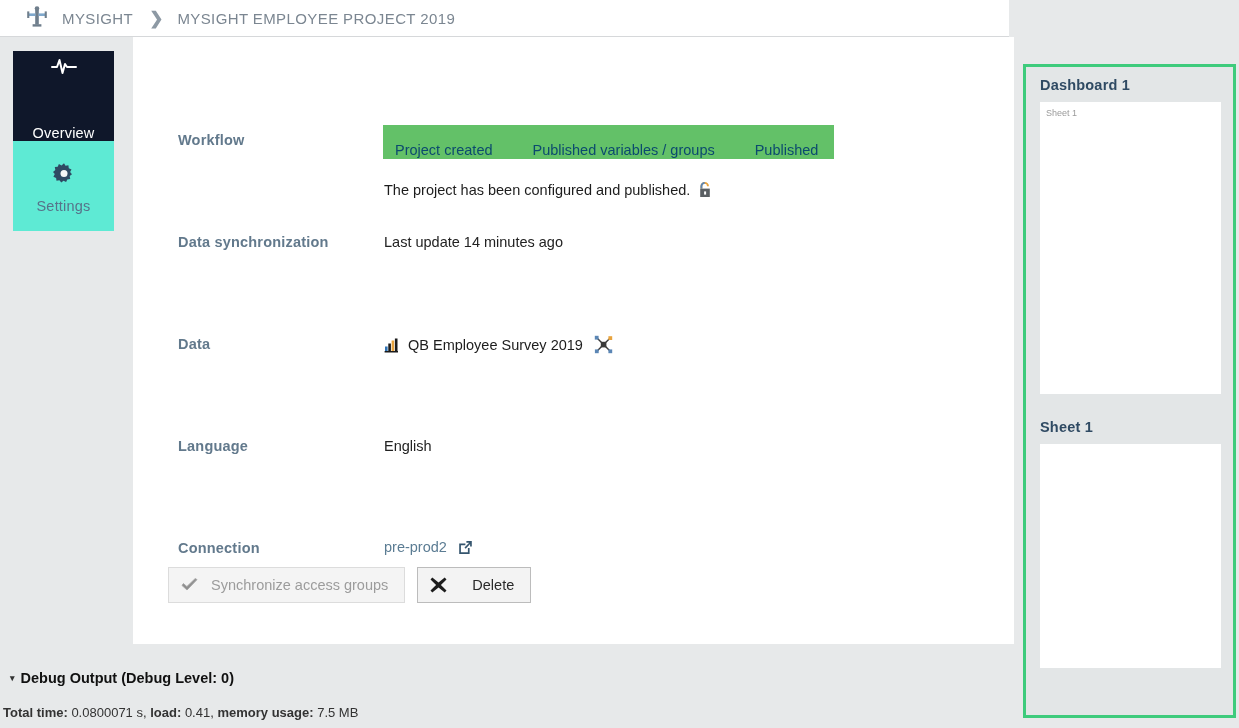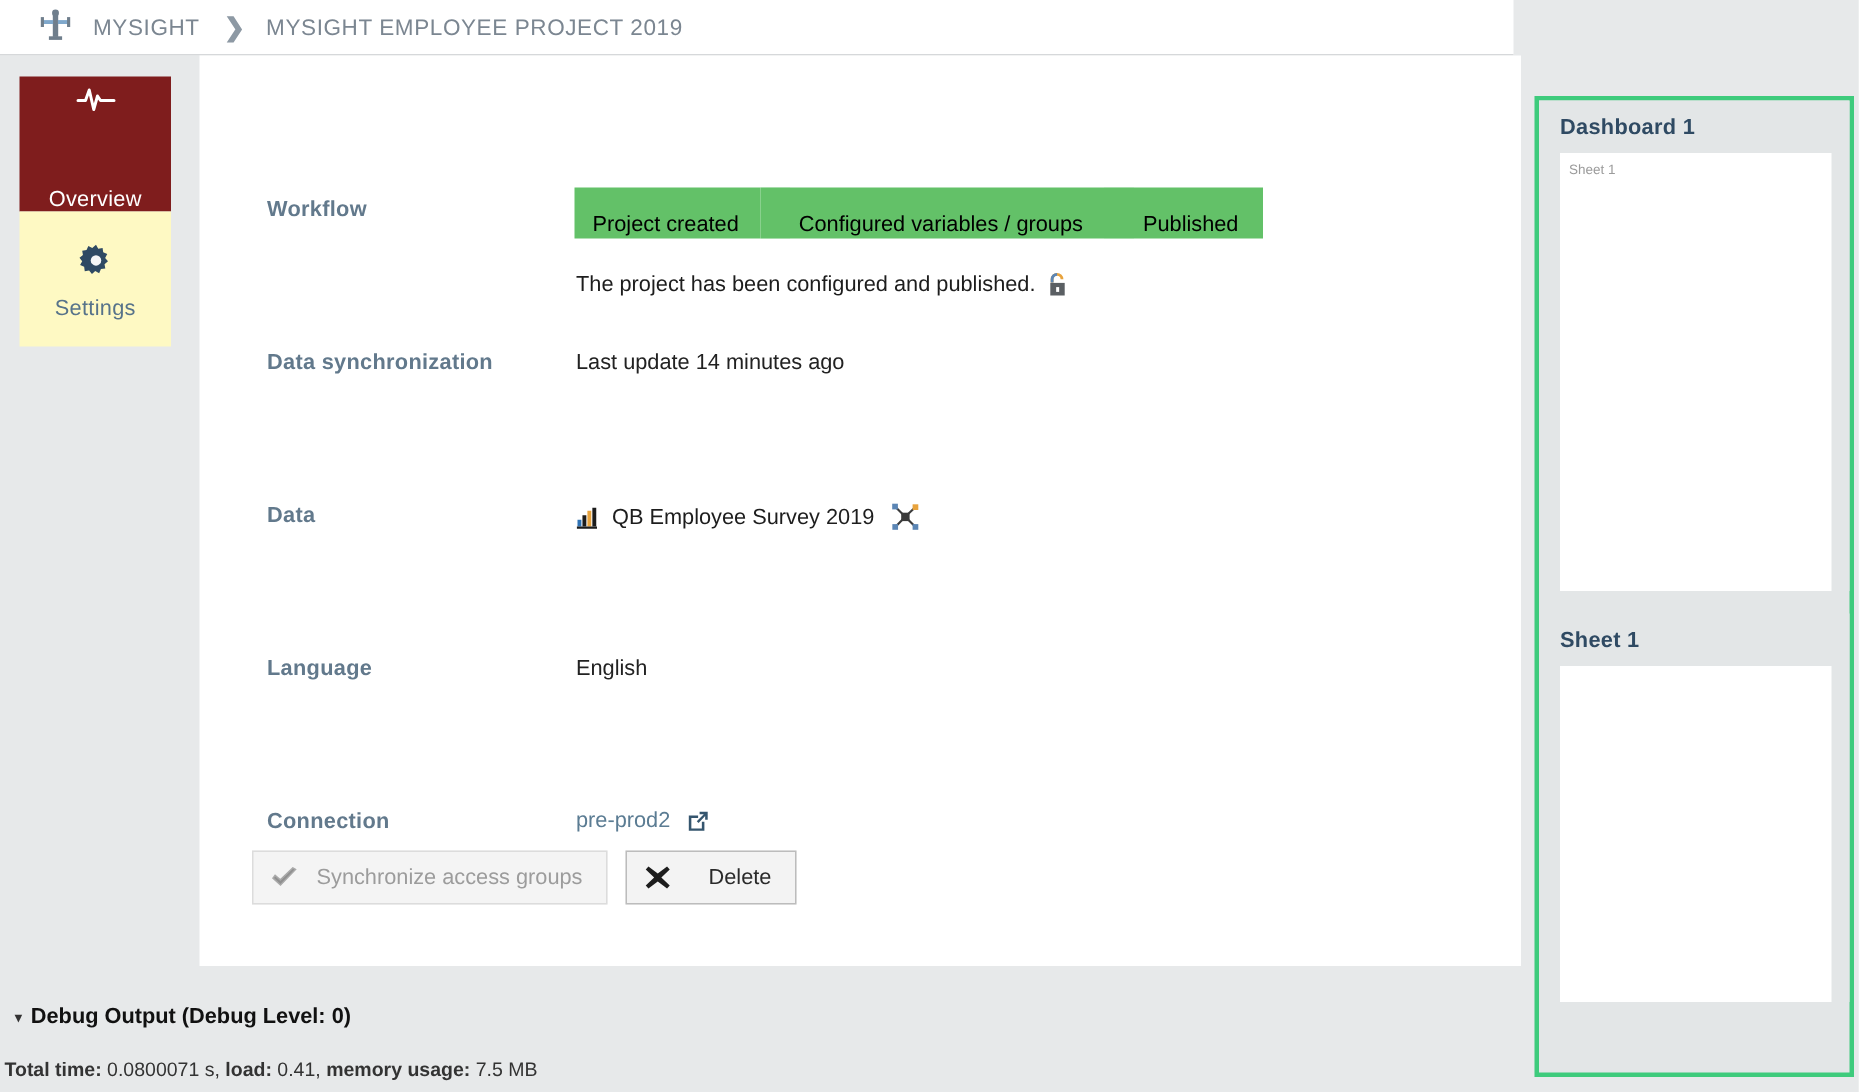--- a/index.html
+++ b/index.html
@@ -34,23 +34,23 @@
   #page { position: absolute; top: 37px; left: 0; width: 1239px; height: 691px; }
 
   
   #sidenav { position: absolute; left: 13px; top: 14px; width: 101px; }
   .nav-item {
     width: 101px; height: 90px;
     display: flex; flex-direction: column;
     align-items: center; justify-content: center;
     cursor: pointer; user-select: none;
   }
-  .nav-item.active { background: #7f1d1d; gap: 35px; }
+  .nav-item.active { background: #0f172a; gap: 35px; }
   .nav-item.active .nav-label { color: #ffffff; }
-  .nav-item.idle { background: #fef9c3; }
+  .nav-item.idle { background: #5eead4; }
   .nav-item.idle .nav-label { color: #57738a; }
   .nav-label { font-size: 14.5px; margin-top: 9px; letter-spacing: .2px; }
   .nav-ico { width: 30px; height: 30px; display: block; }
 
   
   #card {
     position: absolute; left: 133px; top: 0;
     width: 881px; height: 607px;
     background: #ffffff;
   }
@@ -66,21 +66,21 @@
     font-size: 14.5px; color: #222222;
   }
 
   
   #workflow-bar {
     position: absolute; left: 250px; top: 0;
     height: 34px; display: flex; align-items: stretch;
   }
   .wf-step {
     background: #63c168;
-    color: #000000; font-size: 14.5px;
+    color: #0c4a6e; font-size: 14.5px;
     display: flex; align-items: center;
     padding: 16px 14px 0 14px;
     position: relative; white-space: nowrap;
   }
   .wf-step:first-child { padding-left: 12px; }
   .wf-step + .wf-step { padding-left: 26px; }
   .wf-arrow {
     position: absolute; left: -1px; top: 0;
     width: 20px; height: 34px;
     overflow: hidden; pointer-events: none;
@@ -188,21 +188,21 @@
         <div class="wf-step">
           <span>Project created</span>
           <span class="wf-arrow" style="left:auto; right:-20px;">
             <svg width="20" height="34" viewBox="0 0 20 34">
               <path d="M0 0 L20 0 L20 34 L0 34 L0 30 L12 17 L0 4 Z" fill="#63c168"></path>
               <path d="M0 0 L4 0 L16 17 L4 34 L0 34 L0 30 L12 17 L0 4 Z" fill="#ffffff"></path>
             </svg>
           </span>
         </div>
         <div class="wf-step">
-          <span>Configured variables / groups</span>
+          <span>Published variables / groups</span>
           <span class="wf-arrow" style="left:auto; right:-20px;">
             <svg width="20" height="34" viewBox="0 0 20 34">
               <path d="M0 0 L20 0 L20 34 L0 34 L0 30 L12 17 L0 4 Z" fill="#63c168"></path>
               <path d="M0 0 L4 0 L16 17 L4 34 L0 34 L0 30 L12 17 L0 4 Z" fill="#ffffff"></path>
             </svg>
           </span>
         </div>
         <div class="wf-step" style="padding-right:16px;">
           <span>Published</span>
         </div>

